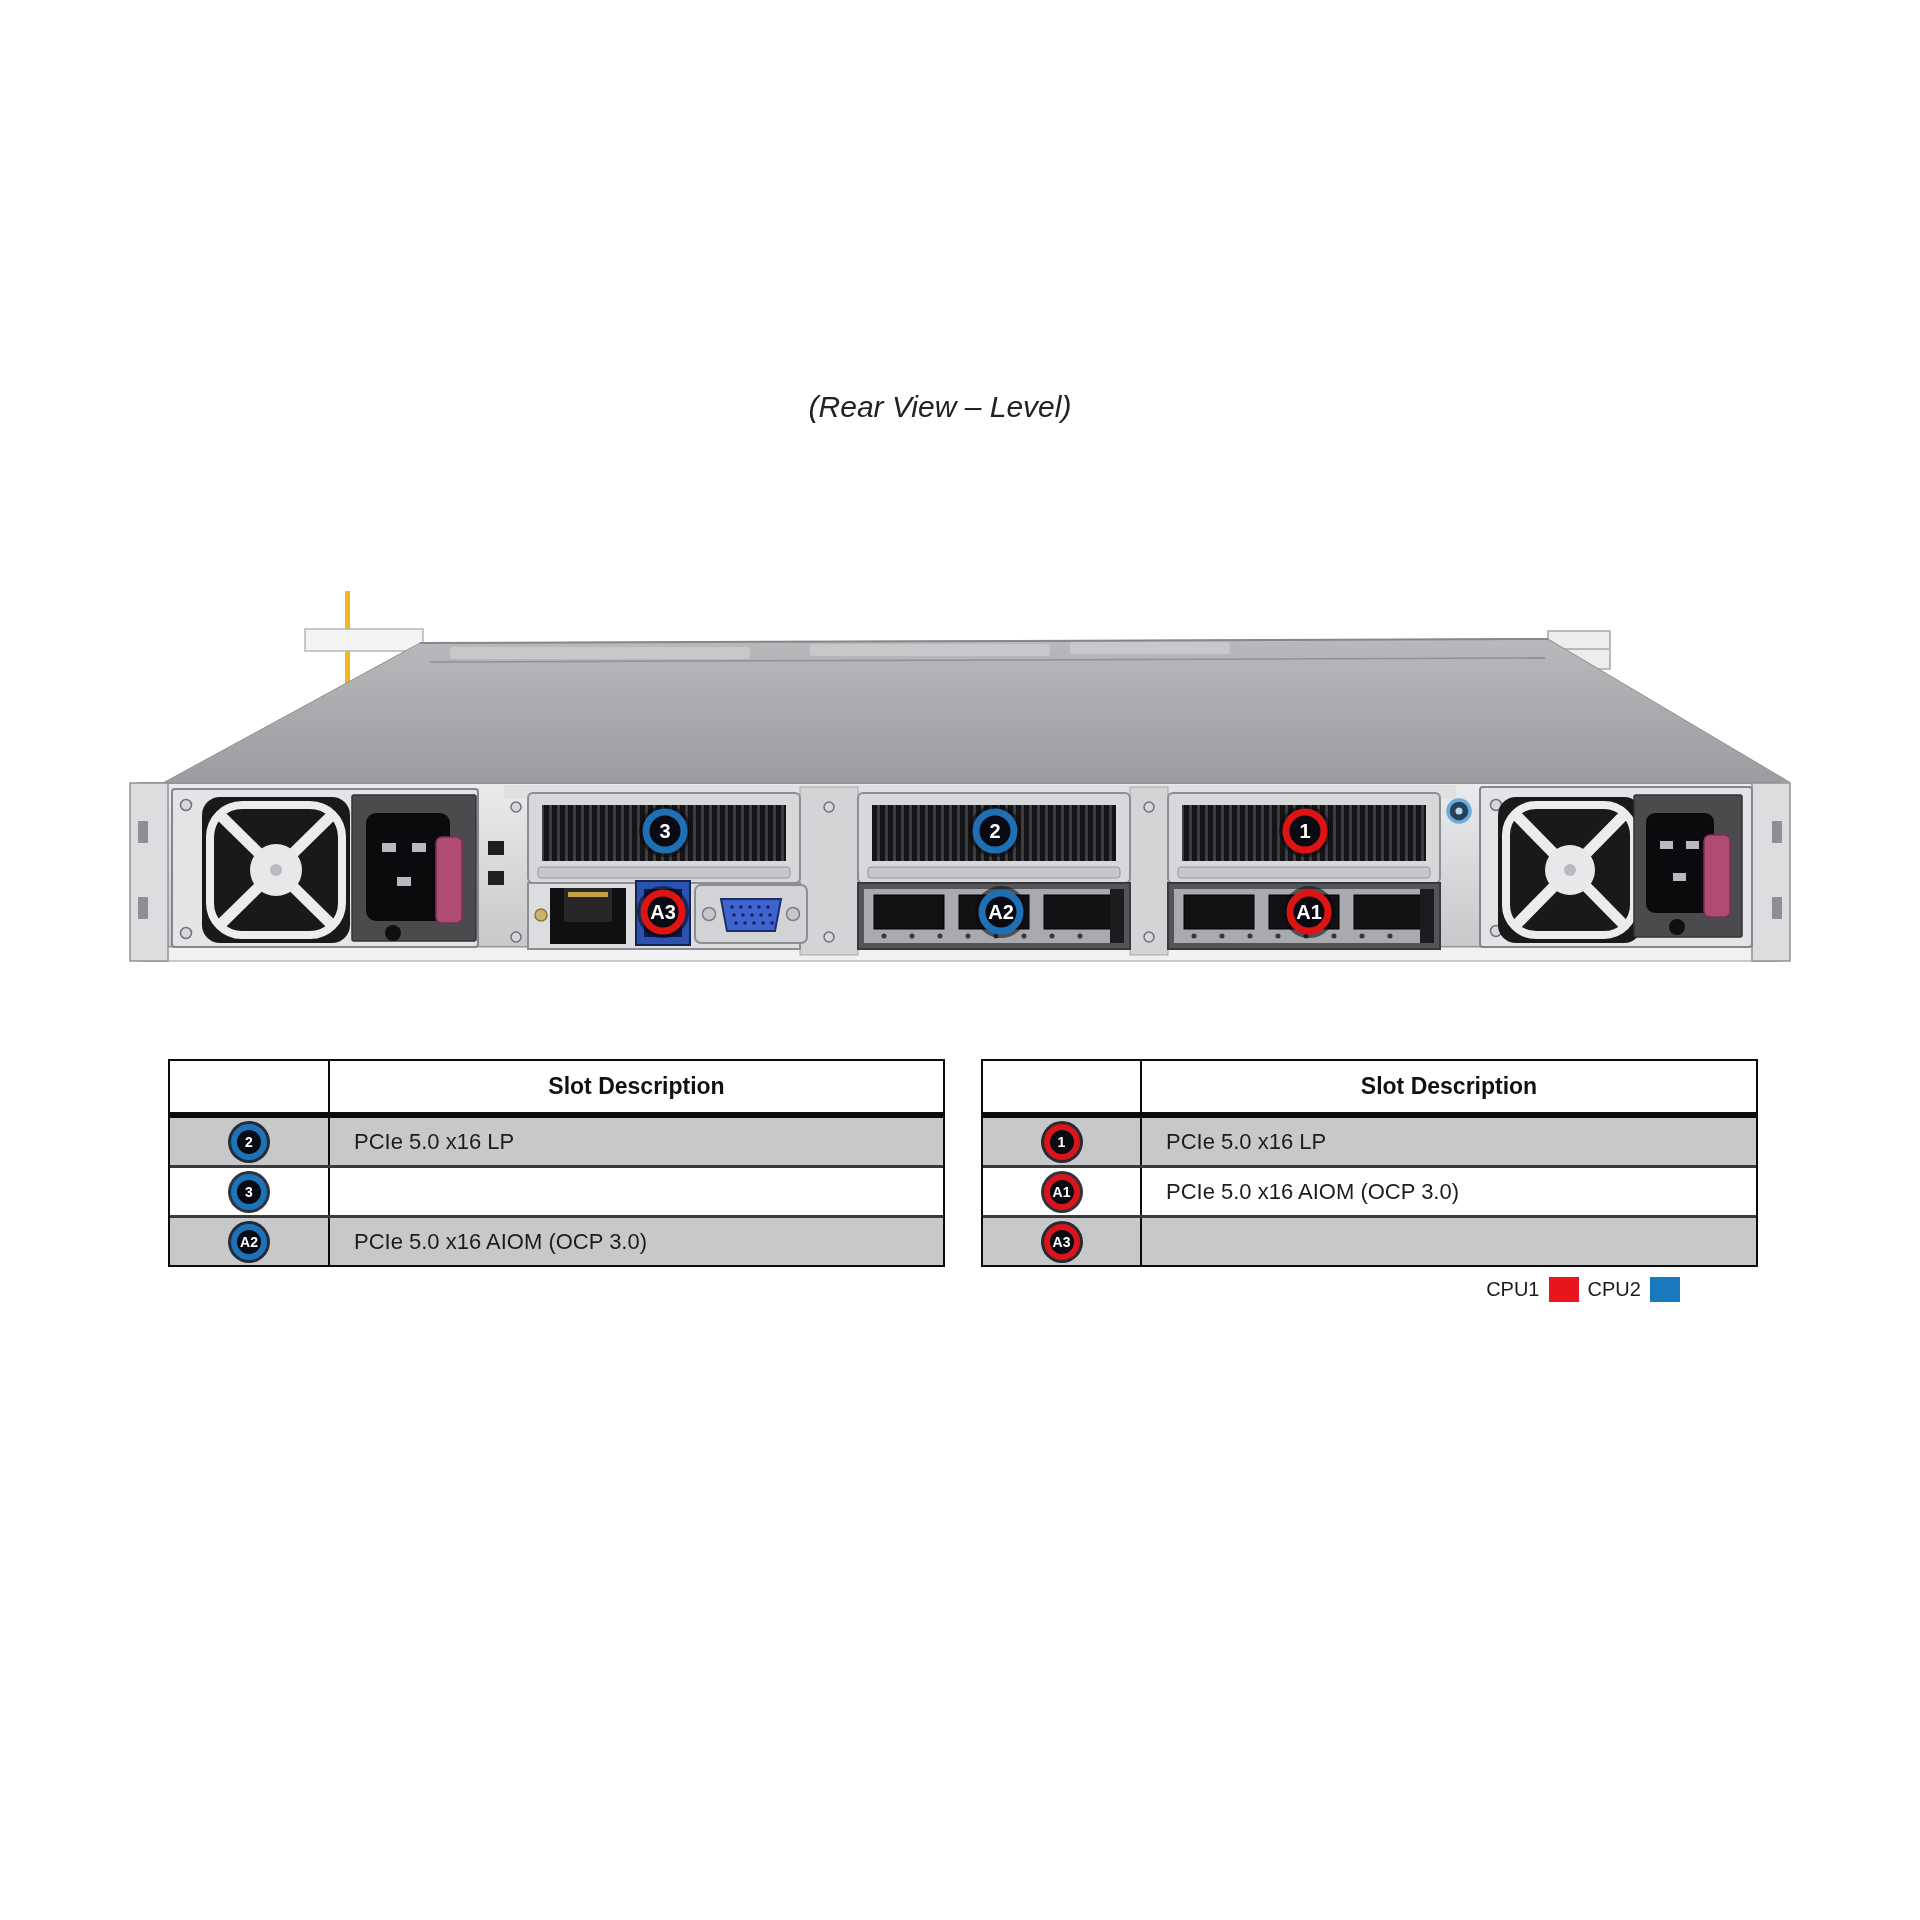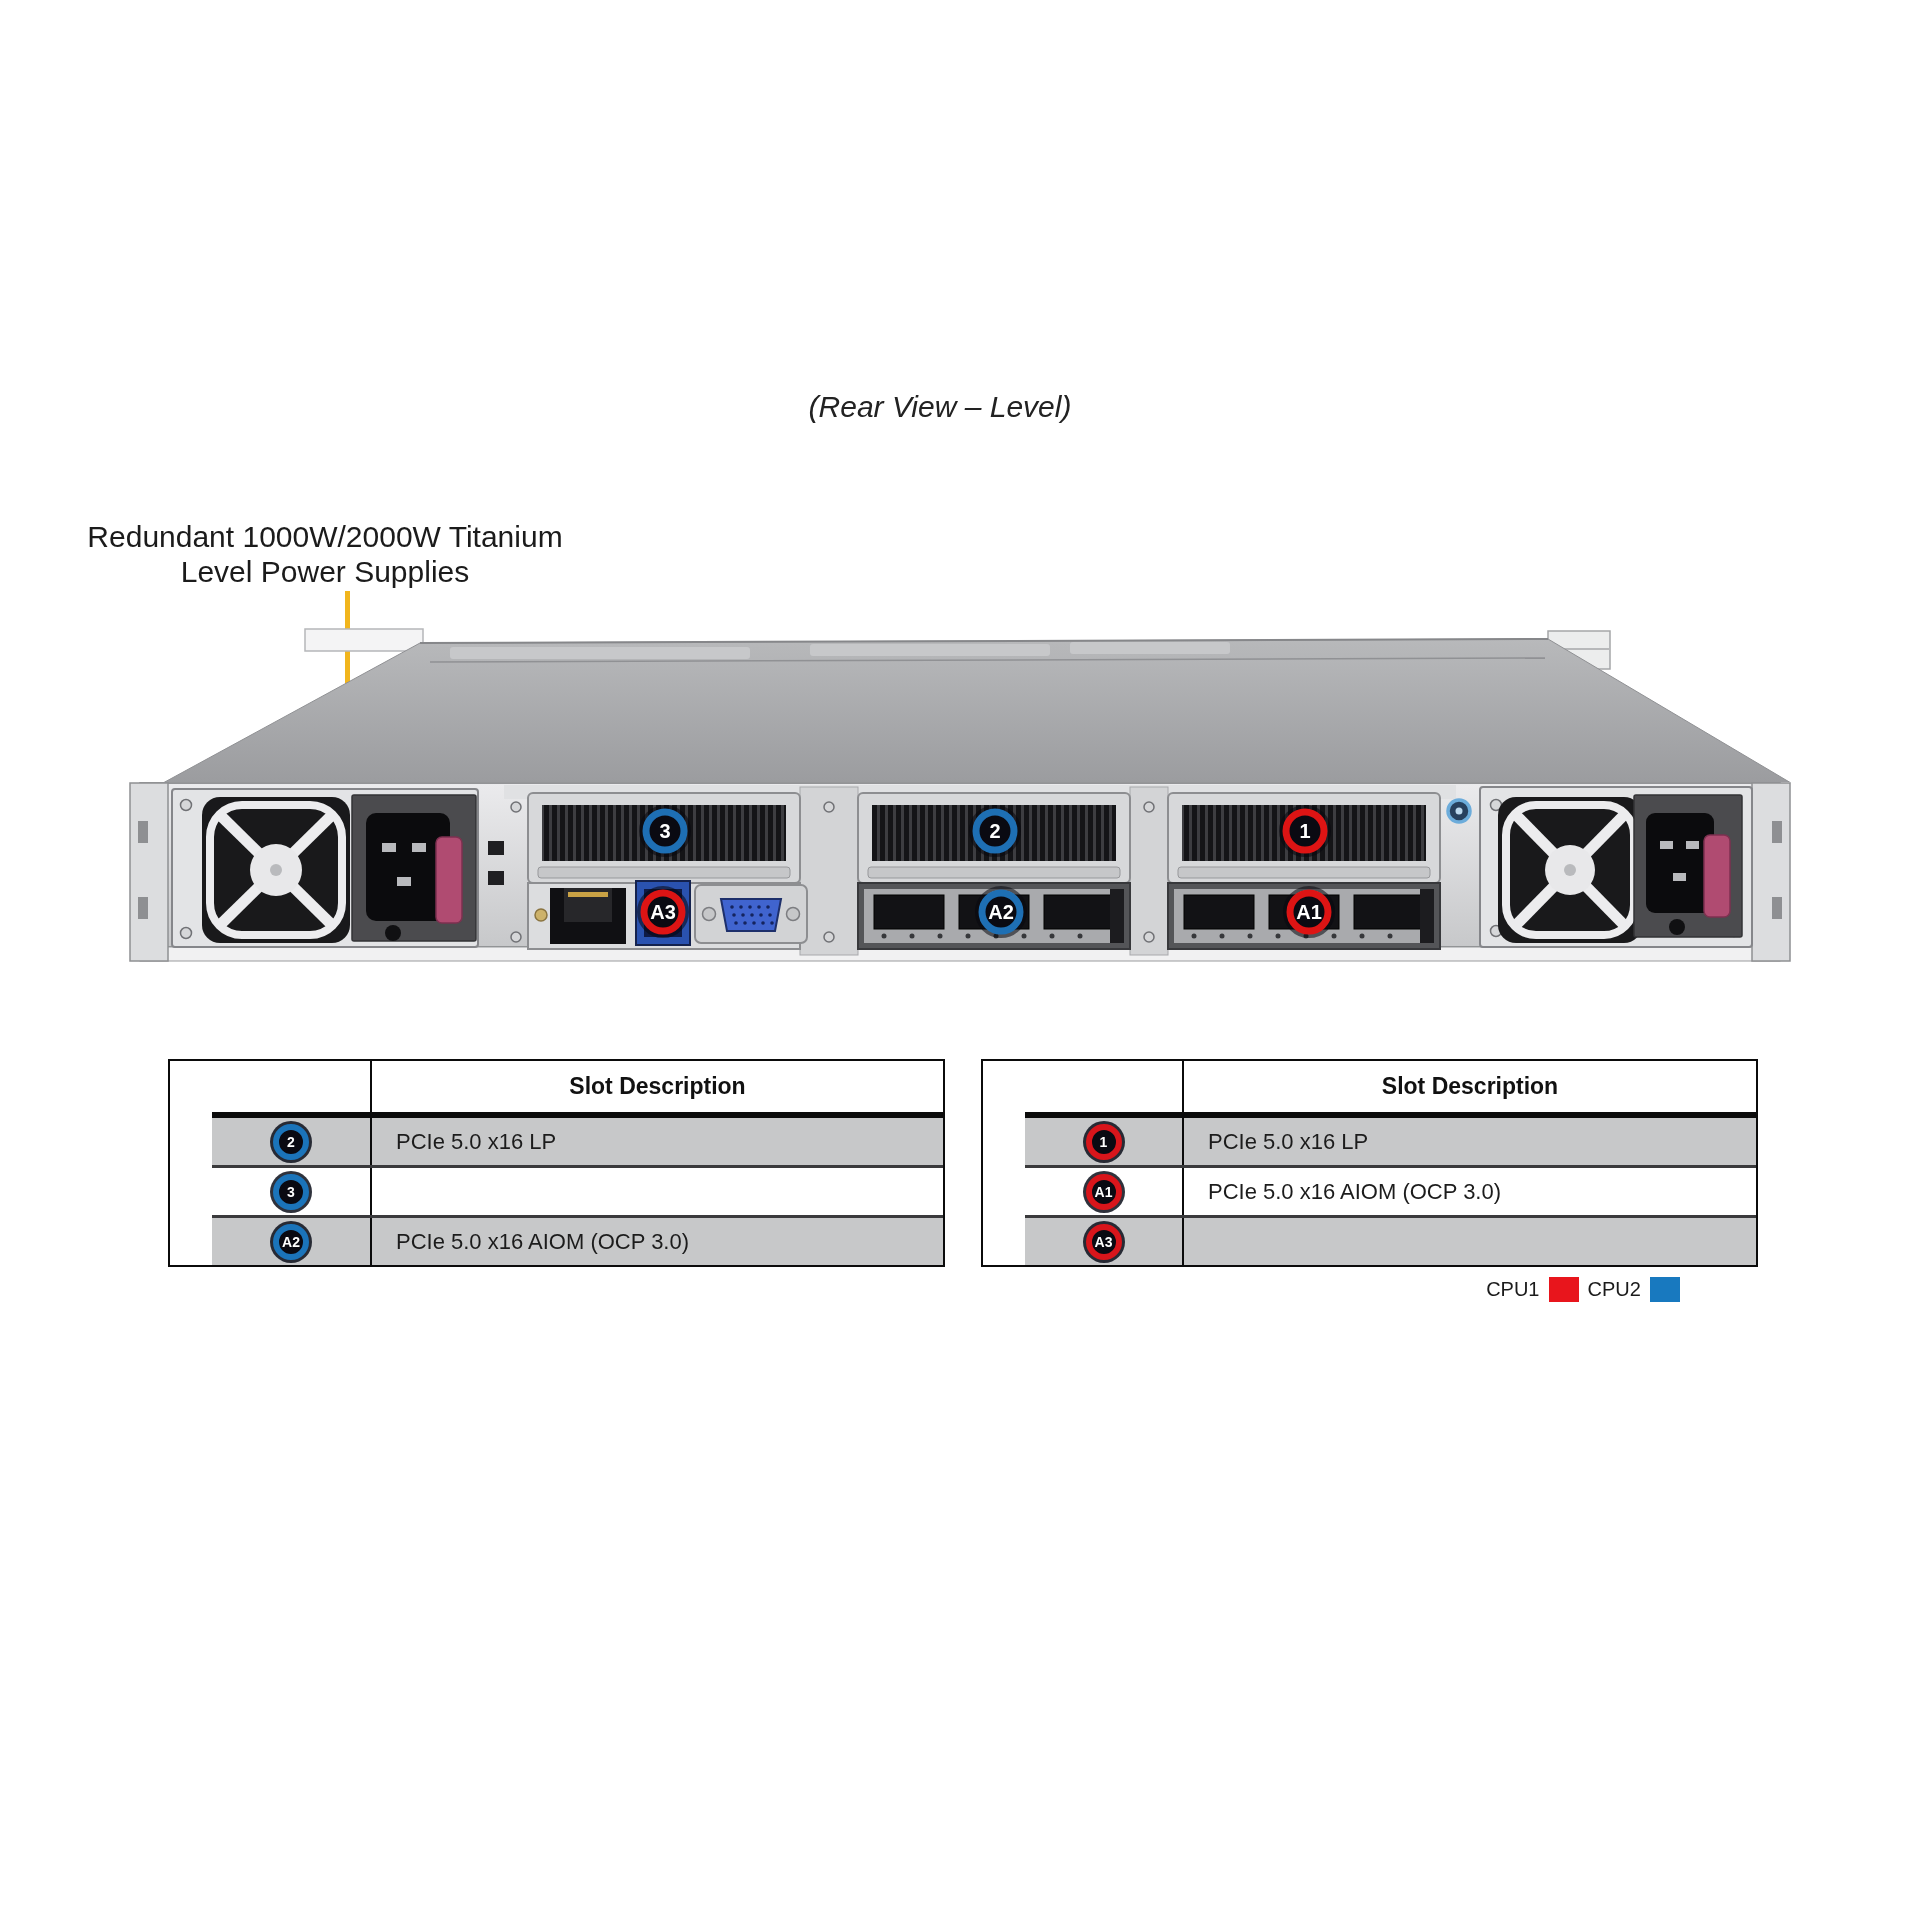--- a/index.html
+++ b/index.html
@@ -10,21 +10,21 @@
          font-size:30px;font-style:italic;color:#222;}
 
   .annotation{position:absolute;left:70px;top:519px;width:510px;text-align:center;
               font-size:30px;line-height:35px;color:#1b1b1b;}
   .pointer-line{position:absolute;left:345px;top:591px;width:5px;height:204px;}
 
   .server-svg{position:absolute;left:120px;top:615px;}
 
   
   .slot-table{position:absolute;top:1059px;border:2px solid #0b0b0b;background:#fff;}
-  .st-head,.st-row{display:grid;margin-left:42px;}
+  .st-head,.st-row{display:grid;}
   .t-left .st-head,.t-left .st-row{grid-template-columns:160px 1fr;}
   .t-right .st-head,.t-right .st-row{grid-template-columns:159px 1fr;}
   .st-head{height:51px;border-bottom:6px solid #0b0b0b;}
   .st-row{height:47px;}
   .st-row + .st-row{border-top:3px solid #3a3a3c;}
   .cell{display:flex;align-items:center;}
   .c1{justify-content:center;border-right:2px solid #0b0b0b;}
   .head-label{justify-content:center;font-weight:bold;font-size:23px;color:#111;}
   .desc{padding-left:24px;font-size:22px;color:#1c1c1c;}
   .row-gray{background:#c7c8c9;}
@@ -47,24 +47,20 @@
   .screw{fill:#d6d7d9;stroke:#707175;stroke-width:1.5;}
   .grill{stroke:#ececee;fill:none;}
 </style>
 </head>
 <body>
 
 <div class="canvas">
 
   <div class="title">(Rear View – Level)</div>
 
-  <div class="annotation">
-    <div>Redundant 1000W/2000W Titanium</div>
-    <div>Level Power Supplies</div>
-  </div>
   <div class="pointer-line" style="background-color: rgb(241, 181, 29);"></div>
 
   <svg class="server-svg" width="1680" height="360" viewBox="0 0 1680 360">
     <defs>
       <linearGradient id="lidGrad" x1="0" y1="0" x2="0" y2="1">
         <stop offset="0" stop-color="#b8b9bb"></stop>
           <stop offset="1" stop-color="#9b9c9f"></stop>
       </linearGradient>
       <linearGradient id="faceGrad" x1="0" y1="0" x2="0" y2="1">
         <stop offset="0" stop-color="#ebebed"></stop>

